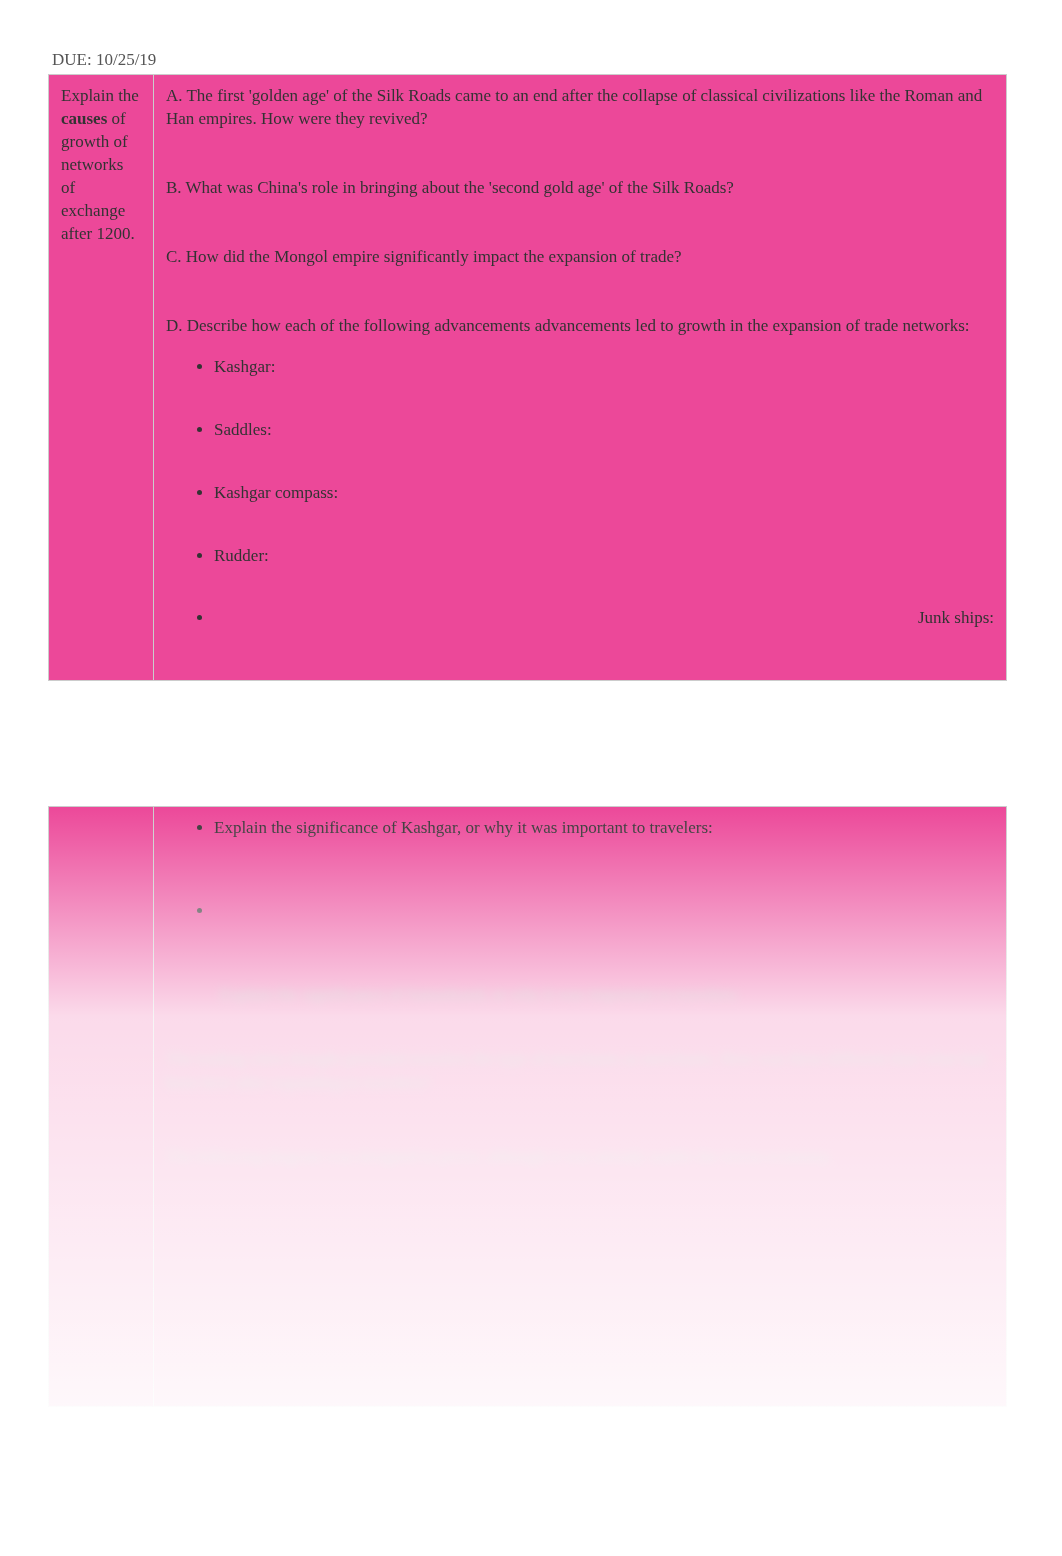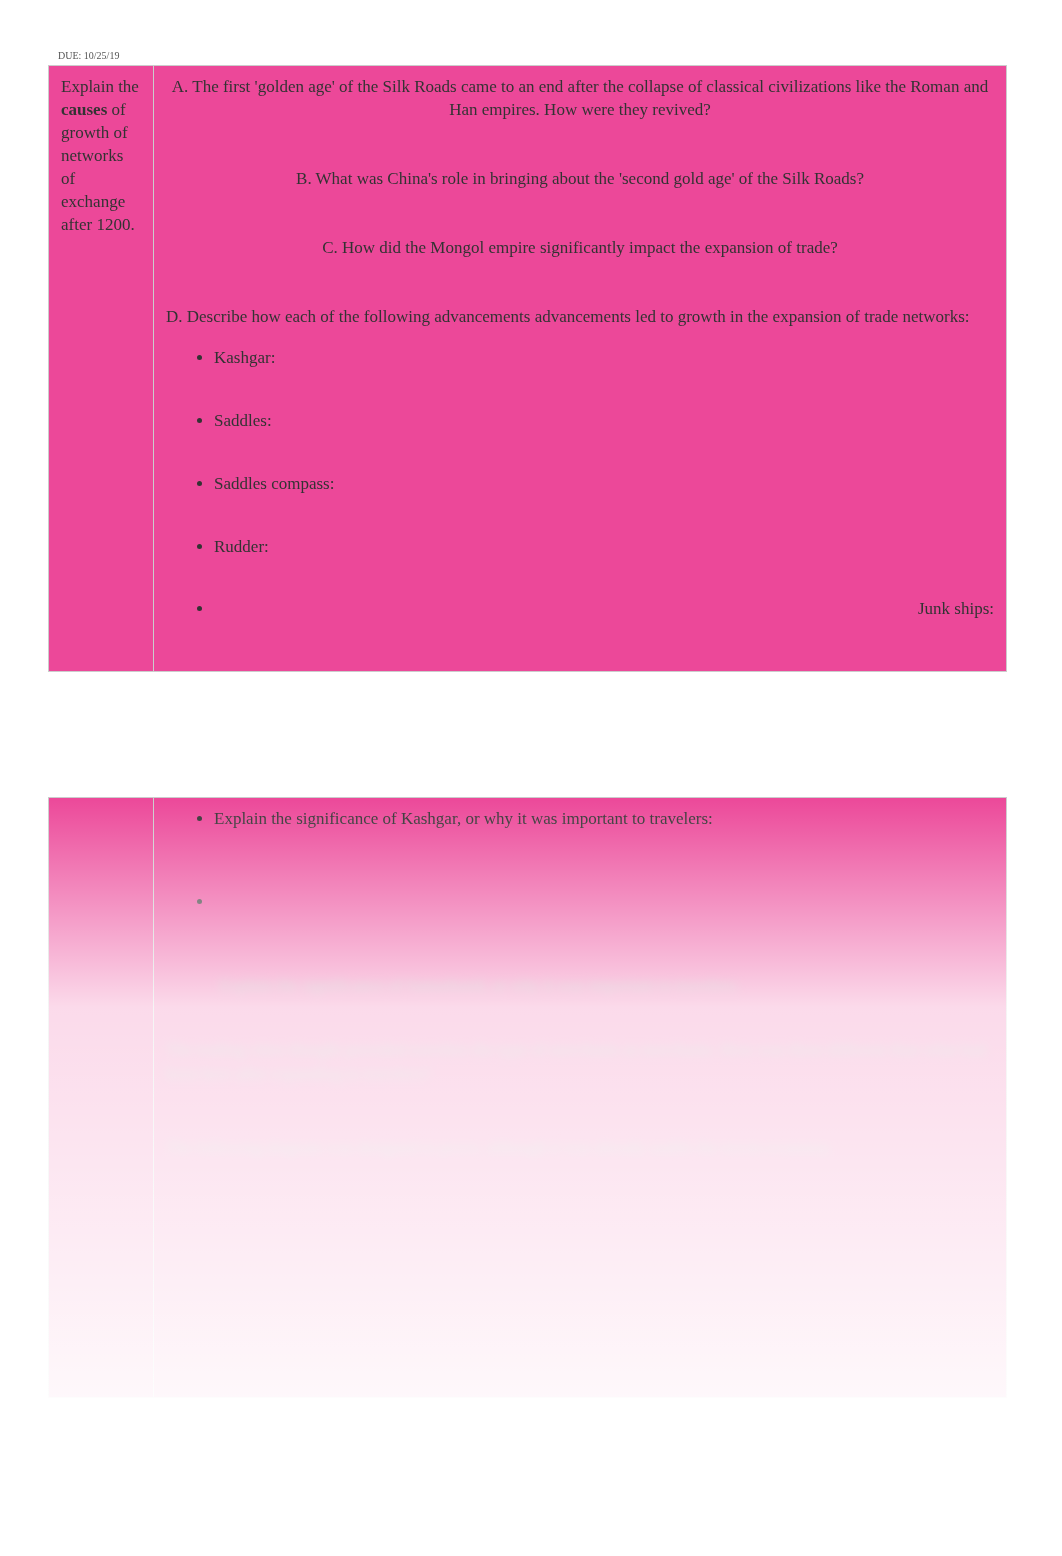--- a/index.html
+++ b/index.html
@@ -11,24 +11,24 @@
       font-family: 'Times New Roman', Times, serif;
       background: #ffffff;
       width: 1062px;
       min-height: 1556px;
       color: #333;
     }
     .page {
       padding: 50px 55px 0 48px;
     }
     .due-date {
-      font-size: 10px;
+      font-size: 17px;
       color: #555;
       margin-bottom: 4px;
-      margin-left: 10px;
+      margin-left: 4px;
     }
     table.worksheet {
       width: 100%;
       border-collapse: collapse;
       table-layout: fixed;
     }
     table.worksheet td {
       border: 1px solid #ccc;
       vertical-align: top;
       padding: 10px 12px;
@@ -38,21 +38,20 @@
     }
     .col-left {
       width: 105px;
       font-size: 17px;
     }
     .col-right {
       width: auto;
     }
     .question {
       margin-bottom: 46px;
-      text-align: center;
     }
     .question:last-child {
       margin-bottom: 10px;
     }
     ul.tech {
       list-style: disc;
       padding-left: 48px;
     }
     ul.tech li {
       margin-bottom: 40px;
@@ -125,21 +124,21 @@
         <span class="bold">causes</span><span> of growth of networks of exchange after 1200.</span>
       </td>
       <td class="col-right">
         <div class="question">A. The first 'golden age' of the Silk Roads came to an end after the collapse of classical civilizations like the Roman and Han empires. How were they revived?</div>
         <div class="question">B. What was China's role in bringing about the 'second gold age' of the Silk Roads?</div>
         <div class="question">C. How did the Mongol empire significantly impact the expansion of trade?</div>
         <div style="margin-bottom:18px;">D. Describe how each of the following advancements advancements led to growth in the expansion of trade networks:</div>
         <ul class="tech">
           <li>Kashgar:</li>
           <li>Saddles:</li>
-          <li>Saddles compass:</li>
+          <li>Kashgar compass:</li>
           <li>Rudder:</li>
           <li>Junk ships:</li>
         </ul>
       </td>
     </tr>
   </tbody>
     </table>
 
   <div style="height:125px;"></div>
 

